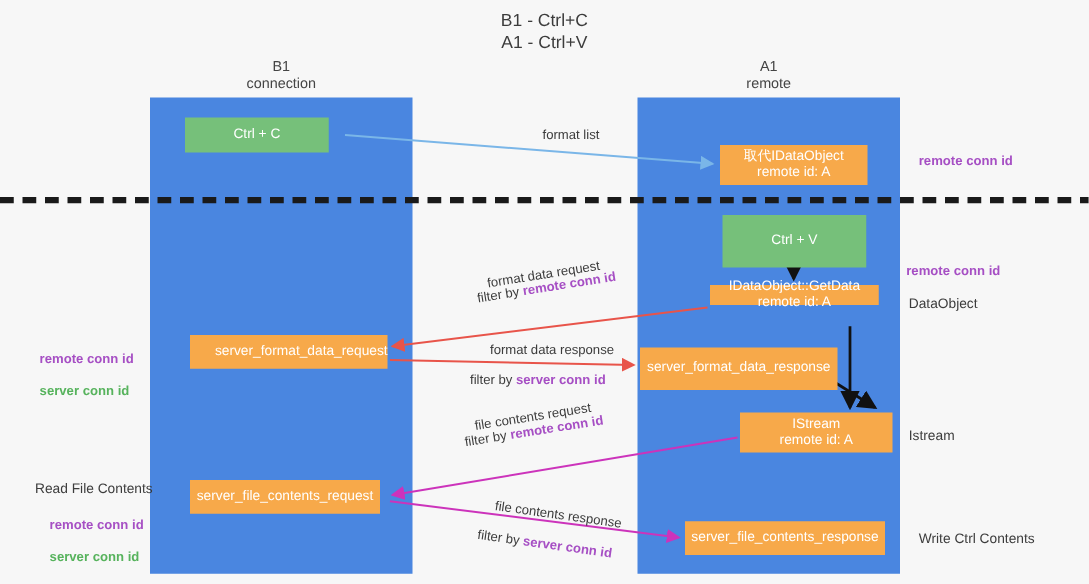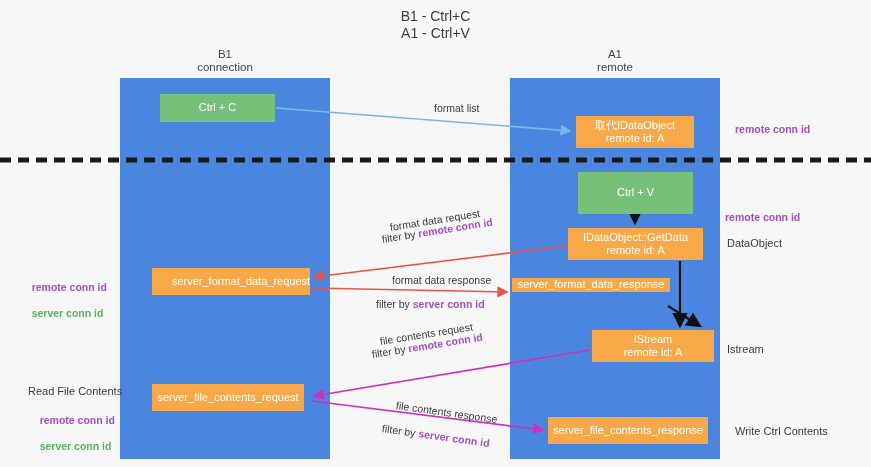--- a/index.html
+++ b/index.html
@@ -34,26 +34,26 @@
     position:absolute;box-sizing:border-box;
     display:flex;flex-direction:column;
     align-items:center;justify-content:center;
     color:#ffffff;font-size:11px;line-height:13.5px;
     text-align:center;
   }
   .node.green{background:#76c07a;}
   .node.orange{background:#f7a94a;}
   .node .l2{font-size:11px;}
 
-  #n-ctrlc{left:160px;top:94px;width:115px;height:28px;}
+  #n-ctrlc{left:148px;top:94px;width:115px;height:28px;}
   #n-idobj{left:576px;top:116px;width:118px;height:32px;}
   #n-ctrlv{left:578px;top:172px;width:115px;height:42px;}
-  #n-getdata{left:568px;top:228px;width:135px;height:32px;}
+  #n-getdata{left:568px;top:228px;width:135px;height:16px;}
   #n-sfdreq{left:152px;top:268px;width:158px;height:27px;padding-left:20px;}
-  #n-sfdresp{left:512px;top:278px;width:158px;height:14px;}
+  #n-sfdresp{left:512px;top:278px;width:158px;height:34px;}
   #n-istream{left:592px;top:330px;width:122px;height:32px;}
   #n-sfcreq{left:152px;top:384px;width:152px;height:27px;}
   #n-sfcresp{left:548px;top:417px;width:160px;height:27px;}
 
   
   .side{
     position:absolute;font-size:10.5px;line-height:13px;
     font-weight:bold;white-space:pre;
   }
   .purple{color:#a64fc4;}

